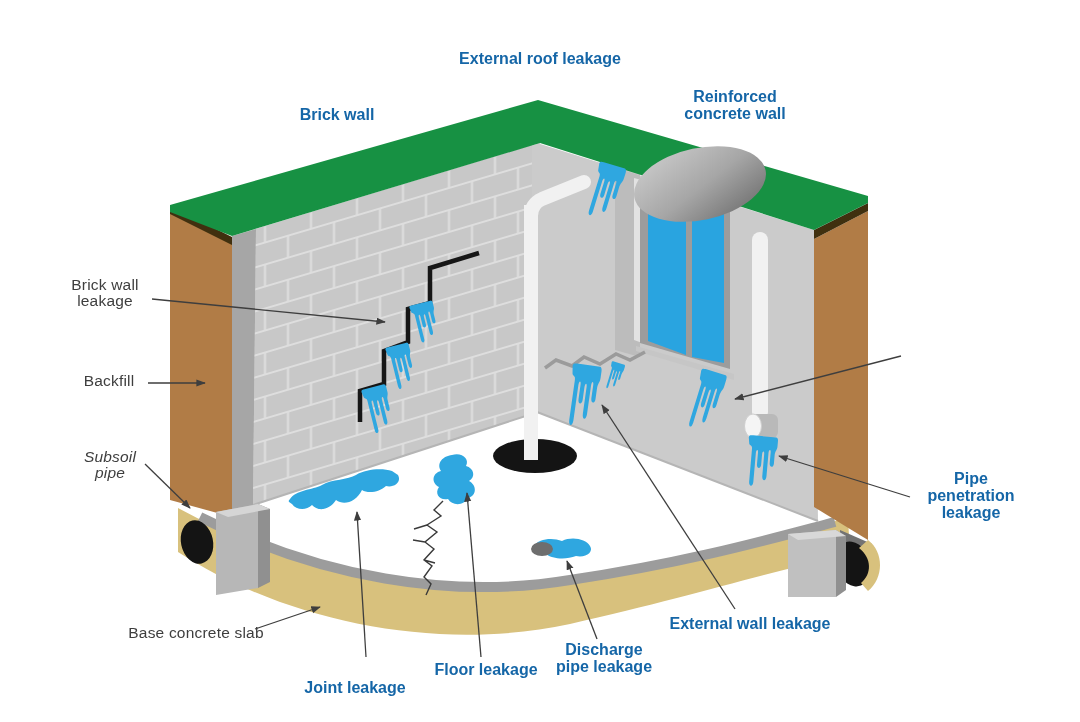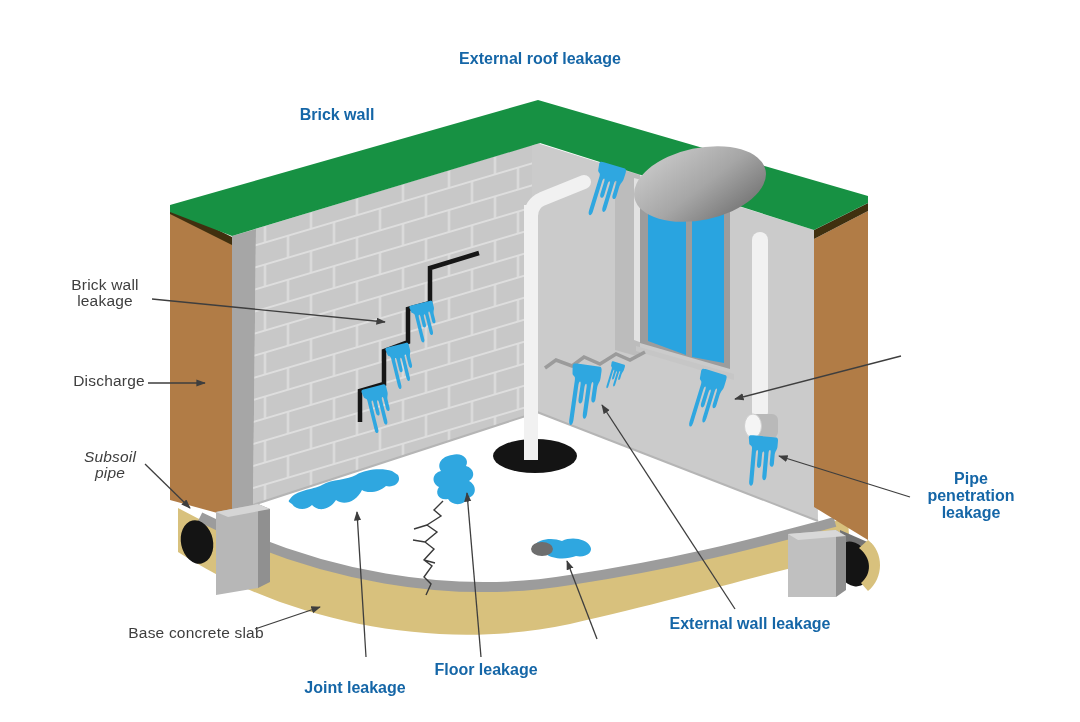--- a/index.html
+++ b/index.html
@@ -152,24 +152,28 @@
       <path class="arrow" marker-end="url(#ah)" d="M481,645 L467,481"></path>
       <path class="arrow" marker-end="url(#ah)" d="M597,627 L567,549"></path>
       <path class="arrow" marker-end="url(#ah)" d="M735,597 L602,393"></path>
       <path class="arrow" marker-end="url(#ah)" d="M901,344 L735,387"></path>
       <path class="arrow" marker-end="url(#ah)" d="M910,485 L779,444"></path>
     </g>
   </svg>
 
   <div class="lbl lbl-blue" style="left:540px;top:39px;">External roof leakage</div>
   <div class="lbl lbl-blue" style="left:337px;top:95px;">Brick wall</div>
+  <div class="lbl lbl-blue" style="left:735px;top:77px;">Reinforced
+concrete wall</div>
   <div class="lbl lbl-dark" style="left:105px;top:265px;">Brick wall
 leakage</div>
-  <div class="lbl lbl-dark" style="left:109px;top:361px;">Discharge</div>
+  <div class="lbl lbl-dark" style="left:109px;top:361px;">Backfill</div>
   <div class="lbl lbl-dark" style="left:110px;top:437px;font-style:italic;">Subsoil
 pipe</div>
   <div class="lbl lbl-dark" style="left:196px;top:613px;">Base concrete slab</div>
   <div class="lbl lbl-blue" style="left:355px;top:668px;">Joint leakage</div>
   <div class="lbl lbl-blue" style="left:486px;top:650px;">Floor leakage</div>
+  <div class="lbl lbl-blue" style="left:604px;top:630px;">Discharge
+pipe leakage</div>
   <div class="lbl lbl-blue" style="left:750px;top:604px;">External wall leakage</div>
   <div class="lbl lbl-blue" style="left:971px;top:459px;">Pipe penetration
 leakage</div>
 </div>
 
 </body></html>

